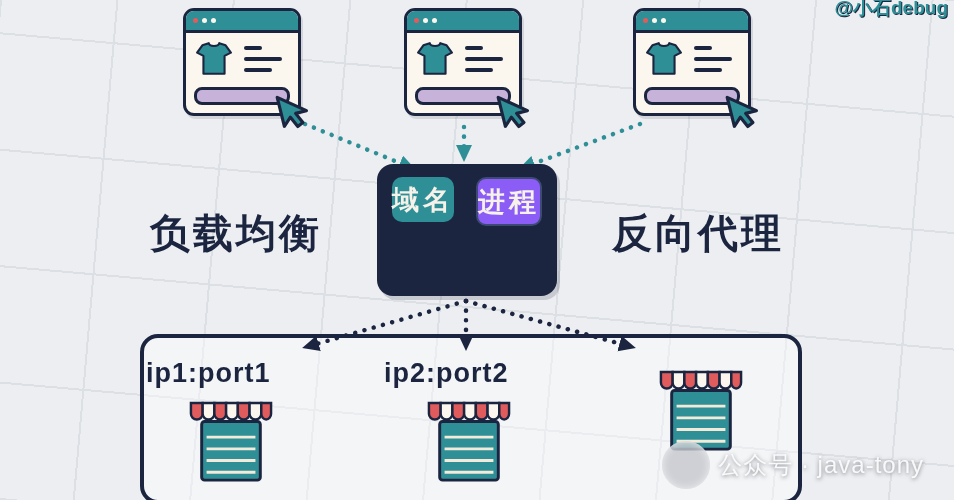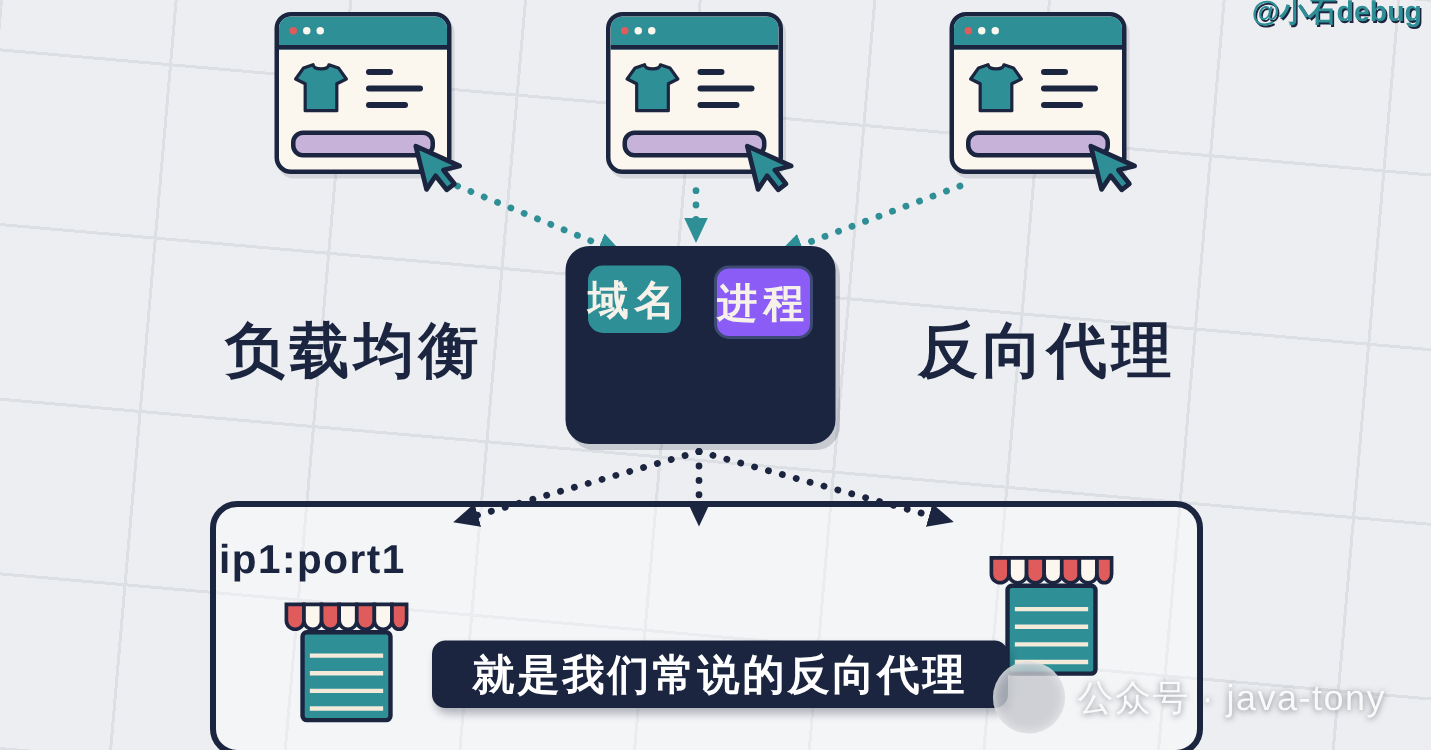--- a/index.html
+++ b/index.html
@@ -203,20 +203,41 @@
           <path d="M3,3 h12 v11 a6,6 0 0 1 -12,0 Z" fill="#e05c5c"></path>
           <path d="M15,3 h12 v11 a6,6 0 0 1 -12,0 Z" fill="#fbf6ee"></path>
           <path d="M27,3 h12 v11 a6,6 0 0 1 -12,0 Z" fill="#e05c5c"></path>
           <path d="M39,3 h12 v11 a6,6 0 0 1 -12,0 Z" fill="#fbf6ee"></path>
           <path d="M51,3 h12 v11 a6,6 0 0 1 -12,0 Z" fill="#e05c5c"></path>
           <path d="M63,3 h12 v11 a6,6 0 0 1 -12,0 Z" fill="#fbf6ee"></path>
           <path d="M75,3 h10 v11 a5,6 0 0 1 -10,0 Z" fill="#e05c5c"></path>
         </g>
       </svg>
     </div>
+    <div class="server-col c2">
+      <div class="server-label">ip2:port2</div>
+      <svg class="store" viewBox="0 0 88 86">
+        <rect x="14" y="22" width="60" height="60" rx="3" fill="#2e8f96" stroke="#1b2540" stroke-width="3"></rect>
+        <g stroke="#f3ead9" stroke-width="3">
+          <line x1="19" y1="38" x2="69" y2="38"></line>
+            <line x1="19" y1="50" x2="69" y2="50"></line>
+          <line x1="19" y1="62" x2="69" y2="62"></line>
+            <line x1="19" y1="74" x2="69" y2="74"></line>
+        </g>
+        <g stroke="#1b2540" stroke-width="2.5">
+          <path d="M3,3 h12 v11 a6,6 0 0 1 -12,0 Z" fill="#e05c5c"></path>
+          <path d="M15,3 h12 v11 a6,6 0 0 1 -12,0 Z" fill="#fbf6ee"></path>
+          <path d="M27,3 h12 v11 a6,6 0 0 1 -12,0 Z" fill="#e05c5c"></path>
+          <path d="M39,3 h12 v11 a6,6 0 0 1 -12,0 Z" fill="#fbf6ee"></path>
+          <path d="M51,3 h12 v11 a6,6 0 0 1 -12,0 Z" fill="#e05c5c"></path>
+          <path d="M63,3 h12 v11 a6,6 0 0 1 -12,0 Z" fill="#fbf6ee"></path>
+          <path d="M75,3 h10 v11 a5,6 0 0 1 -10,0 Z" fill="#e05c5c"></path>
+        </g>
+      </svg>
+    </div>
     <div class="server-col c3">
       <svg class="store" viewBox="0 0 88 86">
         <rect x="14" y="22" width="60" height="60" rx="3" fill="#2e8f96" stroke="#1b2540" stroke-width="3"></rect>
         <g stroke="#f3ead9" stroke-width="3">
           <line x1="19" y1="38" x2="69" y2="38"></line>
             <line x1="19" y1="50" x2="69" y2="50"></line>
           <line x1="19" y1="62" x2="69" y2="62"></line>
             <line x1="19" y1="74" x2="69" y2="74"></line>
         </g>
         <g stroke="#1b2540" stroke-width="2.5">
@@ -225,21 +246,20 @@
           <path d="M27,3 h12 v11 a6,6 0 0 1 -12,0 Z" fill="#e05c5c"></path>
           <path d="M39,3 h12 v11 a6,6 0 0 1 -12,0 Z" fill="#fbf6ee"></path>
           <path d="M51,3 h12 v11 a6,6 0 0 1 -12,0 Z" fill="#e05c5c"></path>
           <path d="M63,3 h12 v11 a6,6 0 0 1 -12,0 Z" fill="#fbf6ee"></path>
           <path d="M75,3 h10 v11 a5,6 0 0 1 -10,0 Z" fill="#e05c5c"></path>
         </g>
       </svg>
     </div>
   </div>
 
-  <div class="caption">就是我们常说的反向代理</div>
 
   <div class="wm-top">@小石debug</div>
   <div class="wm-bottom">
     <div class="badge"></div>
     <div class="wm-text">公众号 · java-tony</div>
   </div>
 
 </div>
 
 </body></html>

